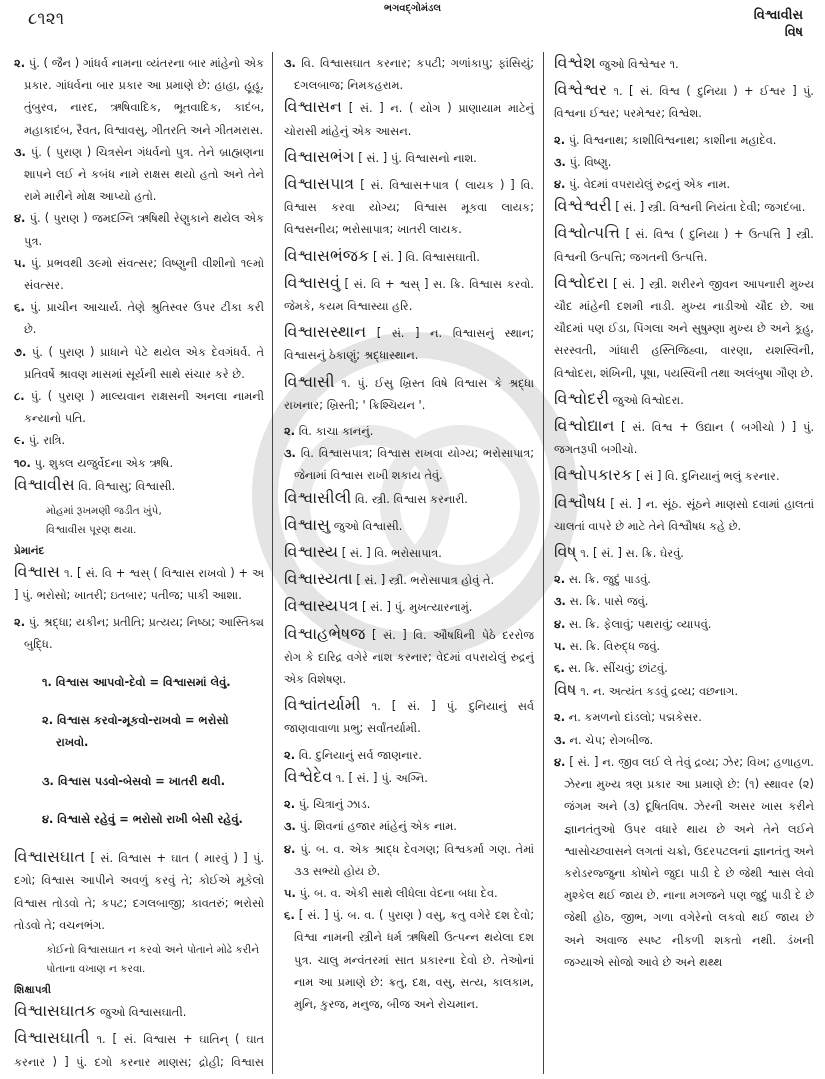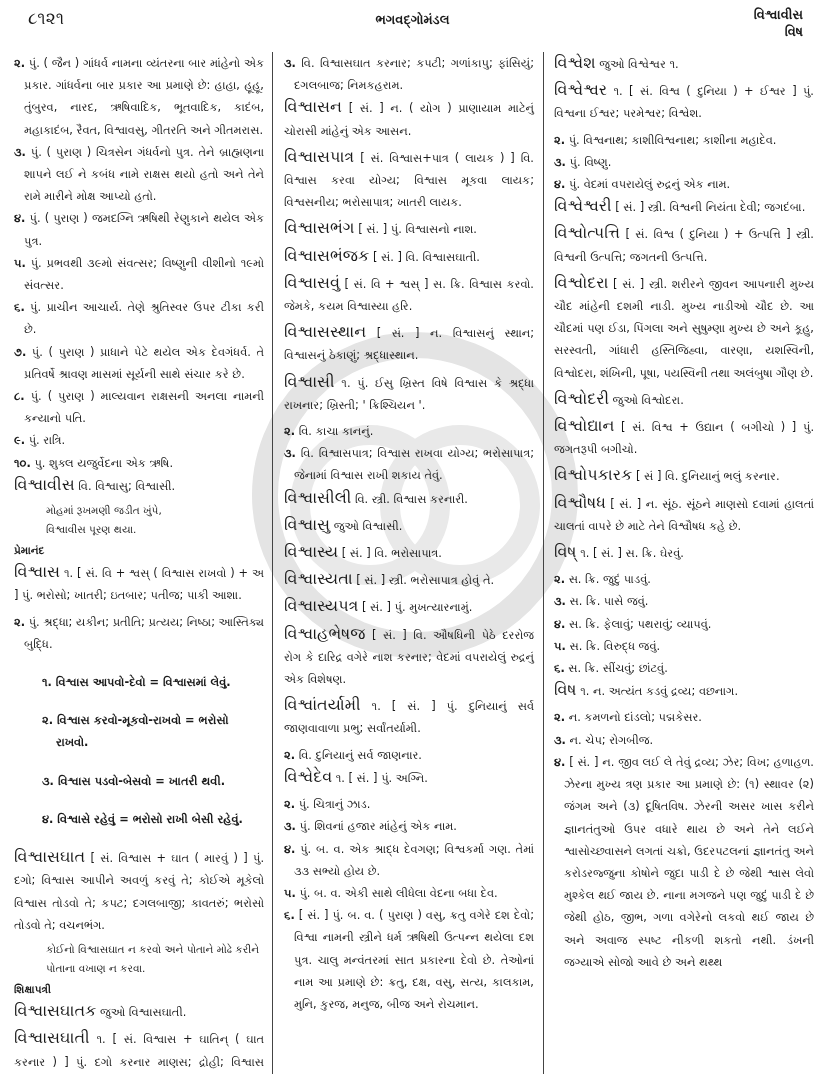--- a/index.html
+++ b/index.html
@@ -8,21 +8,21 @@
     font-family: "DejaVu Sans", sans-serif; color: #1a1a1a;
   }
   .watermark {
     position: absolute; left: 250px; top: 330px; width: 330px; height: 330px;
     pointer-events: none;
   }
   .header {
     position: absolute; left: 0; top: 0; width: 825px; height: 44px;
   }
   .page-num { position: absolute; left: 28px; top: 8px; font-size: 17px; font-weight: normal; }
-  .running-title { position: absolute; left: 0; right: 0; top: 12px; text-align: center; font-size: 13px; font-weight: bold; }
+  .running-title { position: absolute; left: 0; right: 0; top: 2px; text-align: center; font-size: 10px; font-weight: bold; }
   .guide { position: absolute; right: 22px; top: 6px; text-align: right; font-size: 13px; font-weight: bold; line-height: 17px; }
   .col {
     position: absolute; top: 52px; height: 1020px; box-sizing: border-box;
     font-size: 11.4px; line-height: 22.2px; overflow: hidden;
   }
   .col-1 { left: 14px; width: 256px; padding-right: 6px; }
   .col-2 { left: 276px; width: 266px; padding: 0 8px 0 8px; }
   .col-3 { left: 546px; width: 268px; padding-left: 8px; }
   .rule { position: absolute; top: 52px; width: 1px; background: #444; }
   .rule-1 { left: 272px; height: 1022px; }
@@ -79,22 +79,22 @@
     <p class="entry"><span class="hw">વિશ્વાસઘાત</span><span> [ સં. વિશ્વાસ + ઘાત ( મારવું ) ] પું. દગો; વિશ્વાસ આપીને અવળું કરવું તે; કોઈએ મૂકેલો વિશ્વાસ તોડવો તે; કપટ; દગલબાજી; કાવતરું; ભરોસો તોડવો તે; વચનભંગ.</span></p>
     <p class="quote">કોઈનો વિશ્વાસઘાત ન કરવો અને પોતાને મોઢે કરીને પોતાના વખાણ ન કરવા.</p>
     <p class="quote-src">શિક્ષાપત્રી</p>
     <p class="entry"><span class="hw">વિશ્વાસઘાતક</span><span> જુઓ વિશ્વાસઘાતી.</span></p>
     <p class="entry"><span class="hw">વિશ્વાસઘાતી</span><span> ૧. [ સં. વિશ્વાસ + ઘાતિન્ ( ઘાત કરનાર ) ] પું. દગો કરનાર માણસ; દ્રોહી; વિશ્વાસ આપીને ફરી જનાર માણસ.</span></p>
     <p class="sense"><span class="num">૨.</span> <span>ન. લડાઈનું એક હથિયાર.</span></p>
   </div>
 <div class="col col-2">
     <p class="sense"><span class="num">૩.</span> <span>વિ. વિશ્વાસઘાત કરનાર; કપટી; ગળાંકાપુ; ફાંસિયું; દગલબાજ; નિમકહરામ.</span></p>
     <p class="entry"><span class="hw">વિશ્વાસન</span><span> [ સં. ] ન. ( યોગ ) પ્રાણાયામ માટેનું ચોરાસી માંહેનું એક આસન.</span></p>
+    <p class="entry"><span class="hw">વિશ્વાસભંગ</span><span> [ સં. ] પું. વિશ્વાસનો નાશ.</span></p>
     <p class="entry"><span class="hw">વિશ્વાસપાત્ર</span><span> [ સં. વિશ્વાસ+પાત્ર ( લાયક ) ] વિ. વિશ્વાસ કરવા યોગ્ય; વિશ્વાસ મૂકવા લાયક; વિશ્વસનીય; ભરોસાપાત્ર; ખાતરી લાયક.</span></p>
-    <p class="entry"><span class="hw">વિશ્વાસભંગ</span><span> [ સં. ] પું. વિશ્વાસનો નાશ.</span></p>
     <p class="entry"><span class="hw">વિશ્વાસભંજક</span><span> [ સં. ] વિ. વિશ્વાસઘાતી.</span></p>
     <p class="entry"><span class="hw">વિશ્વાસવું</span><span> [ સં. વિ + શ્વસ્ ] સ. ક્રિ. વિશ્વાસ કરવો. જેમકે, કયમ વિશ્વાસ્યા હરિ.</span></p>
     <p class="entry"><span class="hw">વિશ્વાસસ્થાન</span><span> [ સં. ] ન. વિશ્વાસનું સ્થાન; વિશ્વાસનું ઠેકાણું; શ્રદ્ધાસ્થાન.</span></p>
     <p class="entry"><span class="hw">વિશ્વાસી</span><span> ૧. પું. ઈસુ ખ્રિસ્ત વિષે વિશ્વાસ કે શ્રદ્ધા રાખનાર; ખ્રિસ્તી; ' ક્રિશ્ચિયન '.</span></p>
     <p class="sense"><span class="num">૨.</span> <span>વિ. કાચા કાનનું.</span></p>
     <p class="sense"><span class="num">૩.</span> <span>વિ. વિશ્વાસપાત્ર; વિશ્વાસ રાખવા યોગ્ય; ભરોસાપાત્ર; જેનામાં વિશ્વાસ રાખી શકાય તેવું.</span></p>
     <p class="entry"><span class="hw">વિશ્વાસીલી</span><span> વિ. સ્ત્રી. વિશ્વાસ કરનારી.</span></p>
     <p class="entry"><span class="hw">વિશ્વાસુ</span><span> જુઓ વિશ્વાસી.</span></p>
     <p class="entry"><span class="hw">વિશ્વાસ્ય</span><span> [ સં. ] વિ. ભરોસાપાત્ર.</span></p>
     <p class="entry"><span class="hw">વિશ્વાસ્યતા</span><span> [ સં. ] સ્ત્રી. ભરોસાપાત્ર હોવું તે.</span></p>

